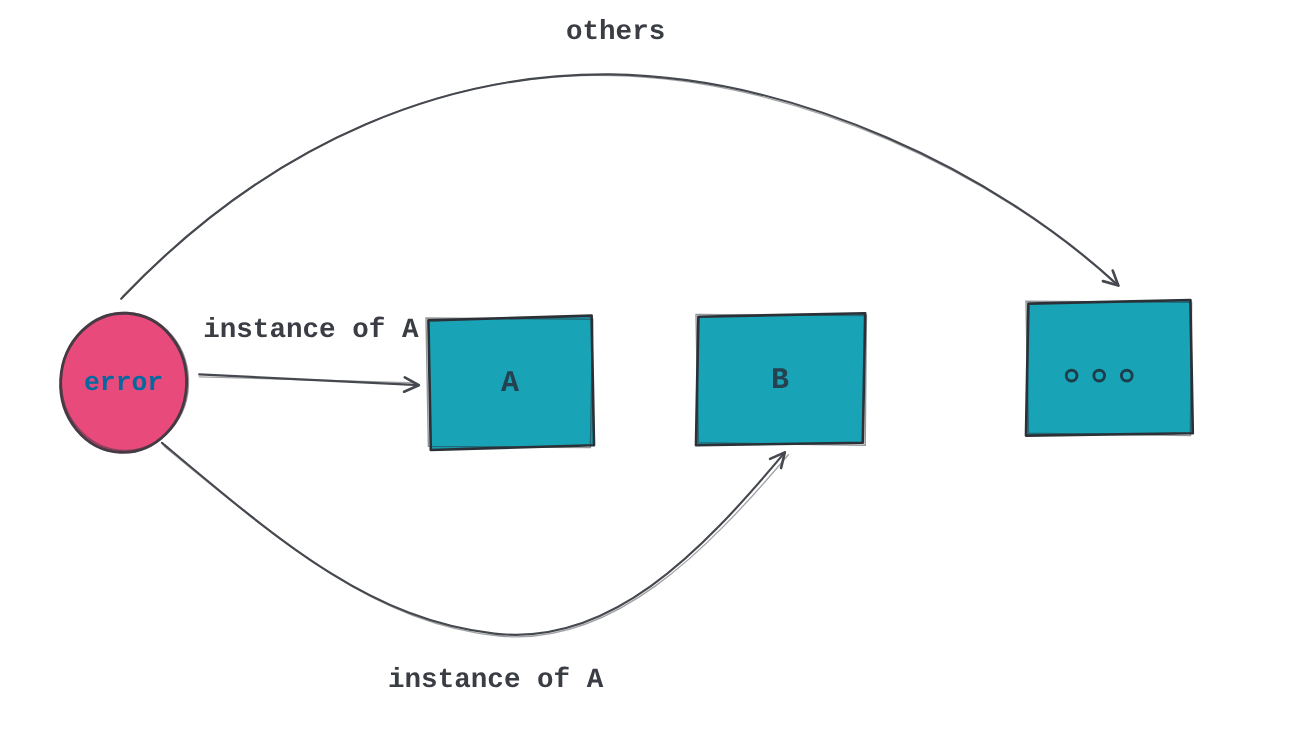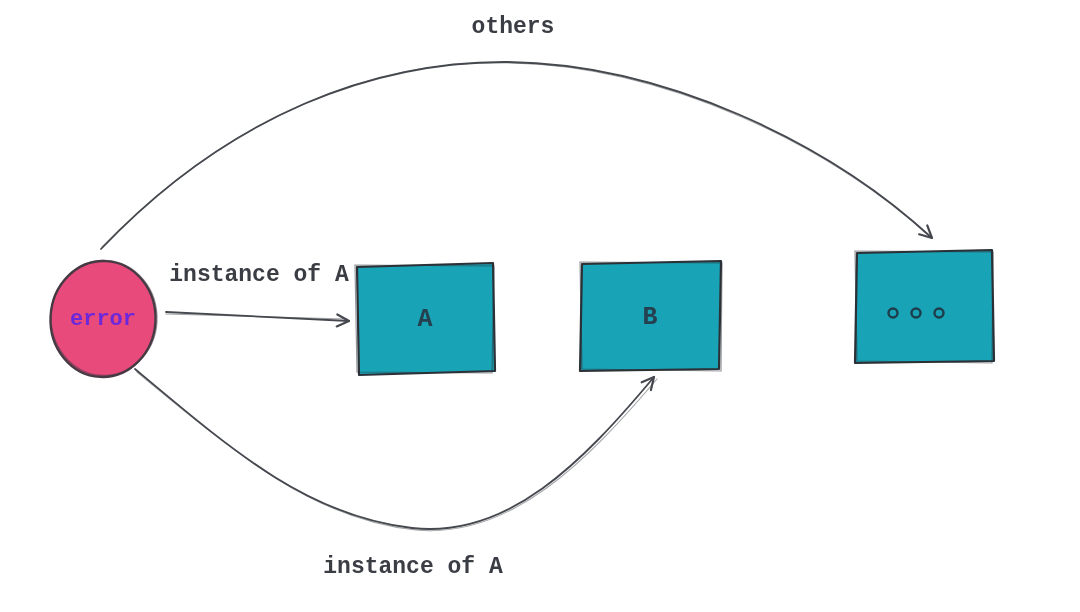--- a/index.html
+++ b/index.html
@@ -15,21 +15,21 @@
   .canvas svg { position:absolute; left:0; top:0; }
   .lbl {
     position: absolute;
     transform: translate(-50%, -50%);
     white-space: nowrap;
     line-height: 1;
     user-select: none;
   }
   .edge-lbl  { color:#3a3d44; font-weight:700; font-size:23px; }
   .node-lbl  { color:#25404f; font-weight:700; font-size:25px; }
-  .error-lbl { color:#6d28d9; font-weight:700; font-size:22px; }
+  .error-lbl { color:#0369a1; font-weight:700; font-size:22px; }
   .stroke-main  { fill:none; stroke-linecap:round; stroke-linejoin:round; }
   .ghost        { opacity:0.5; }
 </style>
 </head>
 <body>
 
 <div class="canvas">
   <svg width="1080" height="612" viewBox="0 0 1080 612">
     <defs>
       <marker id="arrowhead" markerUnits="userSpaceOnUse" markerWidth="22" markerHeight="22" refX="16" refY="10" orient="auto">

